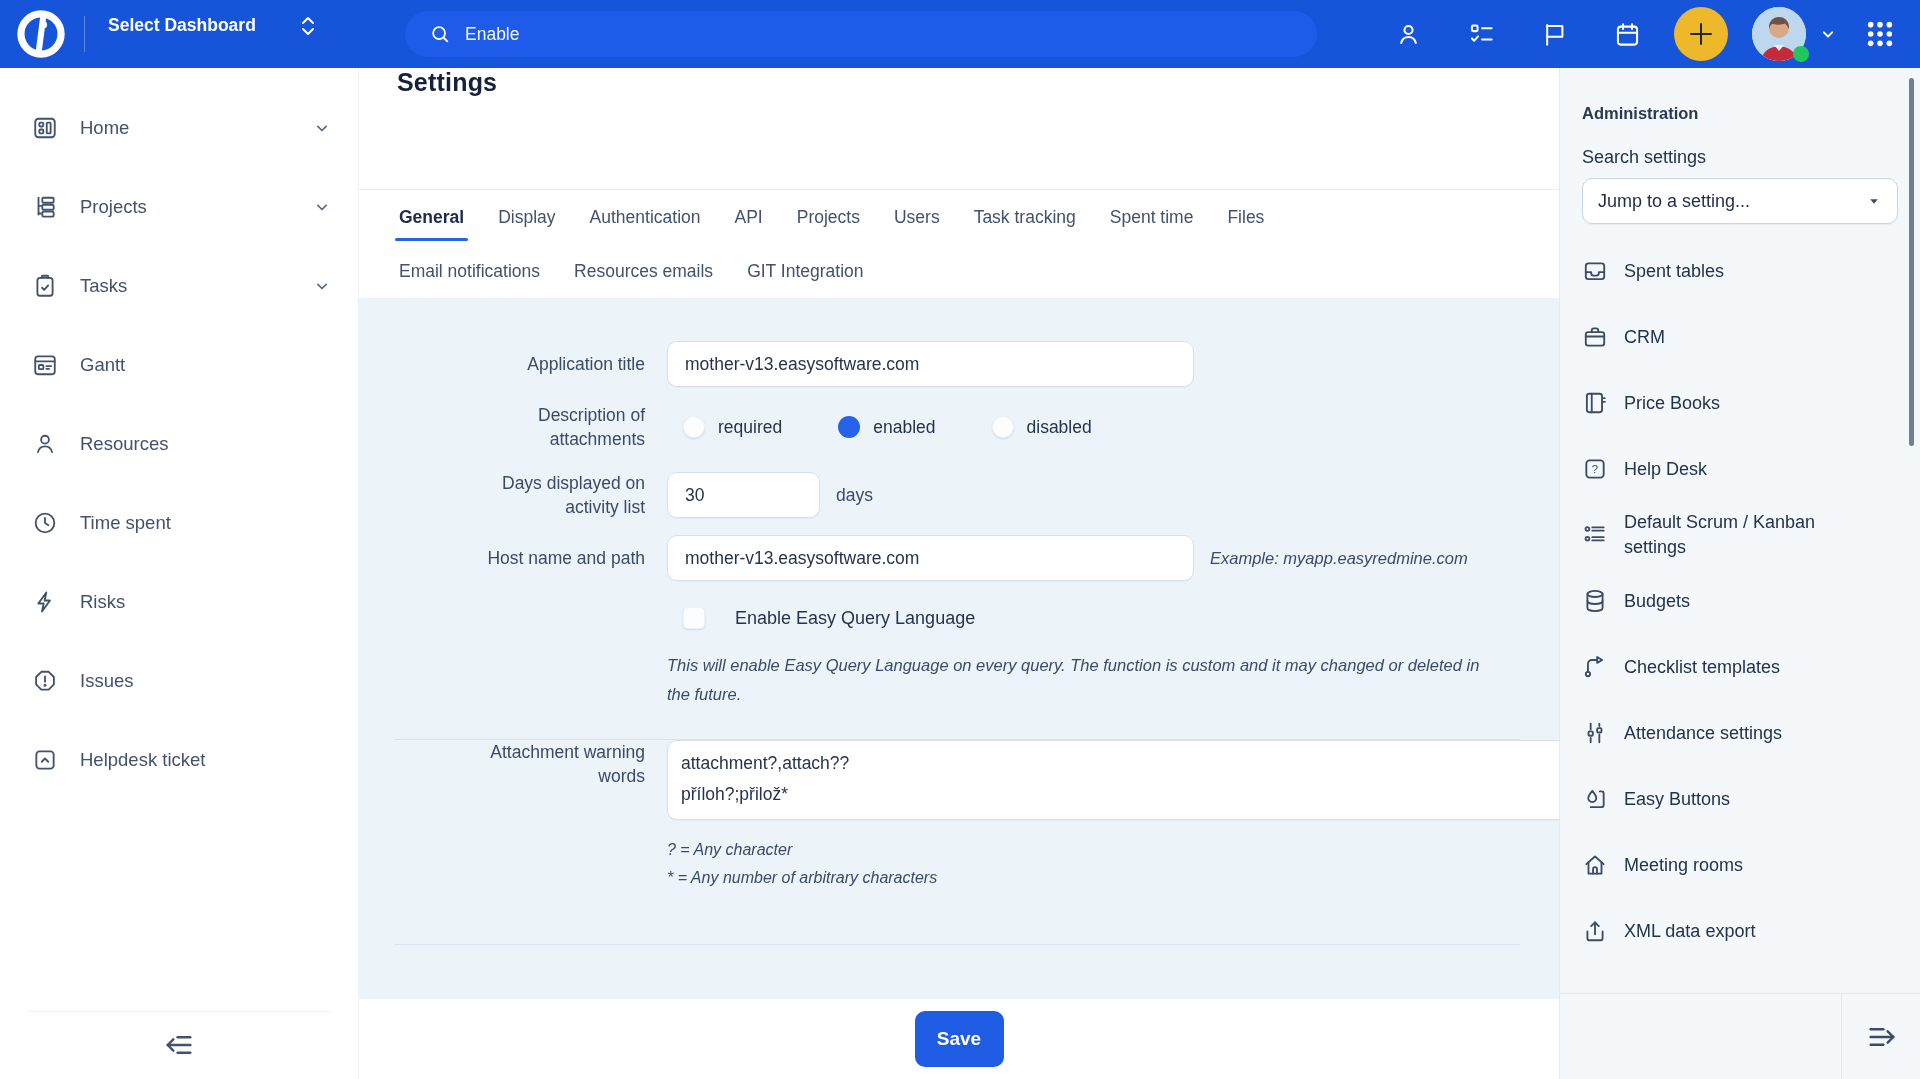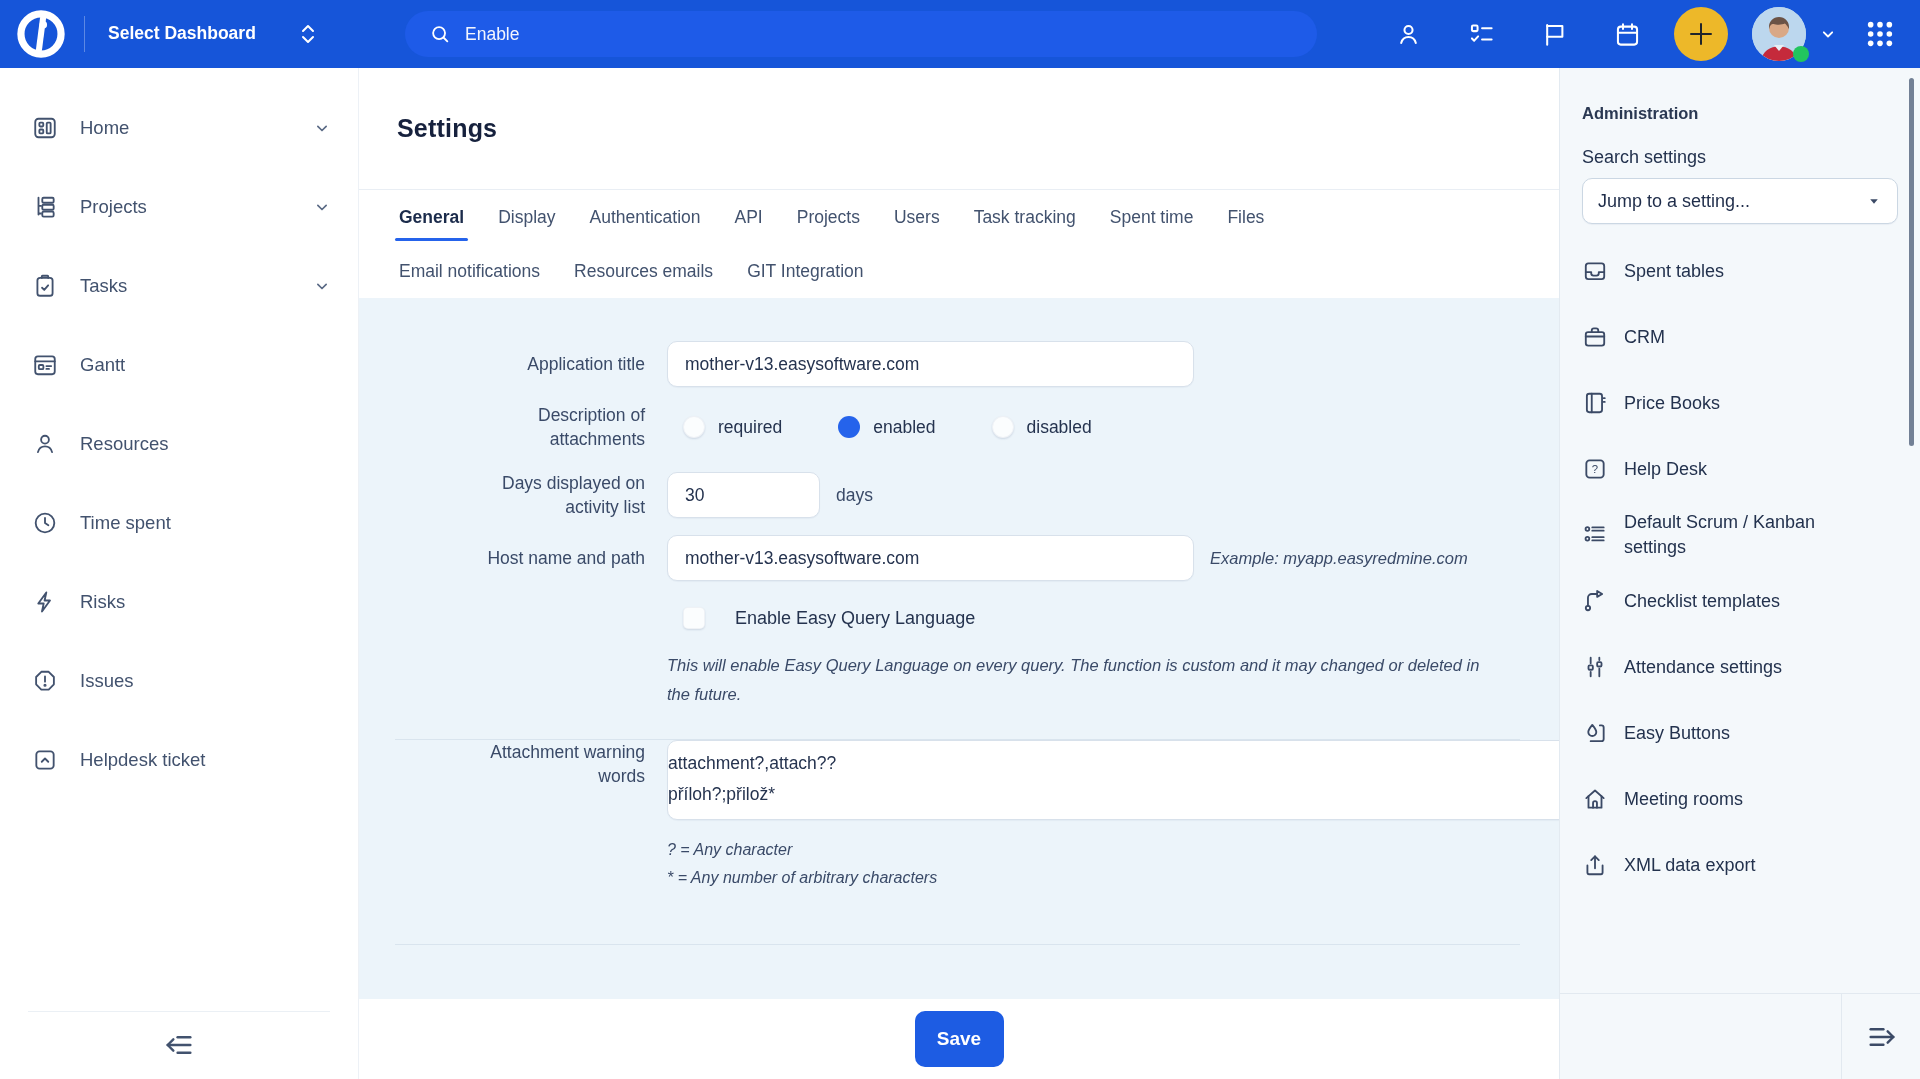--- a/index.html
+++ b/index.html
@@ -4,21 +4,21 @@
 <style>
   * { margin:0; padding:0; box-sizing:border-box; }
   html,body { width:1920px; height:1079px; overflow:hidden; }
   body { font-family:"Liberation Sans","DejaVu Sans",sans-serif; background:#fff; color:#26344f; }
   svg { display:block; }
 
   
   .topbar { position:relative; height:68px; background:#1655D9; display:flex; align-items:center; }
   .logo-btn { position:absolute; left:12px; top:5px; width:58px; height:58px; border-radius:50%; display:flex; align-items:center; justify-content:center; cursor:pointer; }
   .tb-sep { position:absolute; left:84px; top:16px; width:1px; height:36px; background:rgba(255,255,255,.30); }
-  .dash-select { position:absolute; left:108px; top:0; height:51px; display:flex; align-items:center; gap:42px; color:#fff; font-size:17.5px; font-weight:600; cursor:pointer;margin-top:8px; }
+  .dash-select { position:absolute; left:108px; top:0; height:51px; display:flex; align-items:center; gap:42px; color:#fff; font-size:17.5px; font-weight:600; cursor:pointer; }
   .searchbar { position:absolute; left:405px; top:11px; width:912px; height:46px; border-radius:23px; background:#1E5BE8; display:flex; align-items:center; padding:0 24px; gap:14px; color:rgba(255,255,255,.95); font-size:17.5px; cursor:text; }
   .tb-right { position:absolute; right:0; top:0; height:68px; display:flex; align-items:center; padding-right:24px; }
   .tb-icon { width:27px; height:27px; color:#fff; margin-left:46px; cursor:pointer; }
   .plus-btn { width:54px; height:54px; border-radius:50%; background:#EDB829; border:none; margin-left:33px; display:flex; align-items:center; justify-content:center; cursor:pointer; }
   .avatar-wrap { position:relative; margin-left:24px; width:54px; height:54px; cursor:pointer; }
   .avatar { width:54px; height:54px; border-radius:50%; overflow:hidden; background:#bdd6ec; }
   .status-dot { position:absolute; right:-3px; bottom:-1px; width:16px; height:16px; border-radius:50%; background:#22C55E; }
   .av-chev { width:20px; height:20px; color:#fff; margin-left:12px; cursor:pointer; }
   .grid-btn { width:32px; height:32px; color:#fff; margin-left:26px; cursor:pointer; }
 
@@ -31,21 +31,21 @@
   .sl-item { height:79px; display:flex; align-items:center; padding:0 26px 0 32px; cursor:pointer; color:#42526E; }
   .sl-item .ic { width:26px; height:26px; flex:none; }
   .sl-item .lbl { margin-left:22px; font-size:18.5px; font-weight:500; color:#42526E; }
   .sl-item .chev { margin-left:auto; width:20px; height:20px; color:#5A6A85; }
   .sl-footer { margin-top:auto; height:68px; position:relative; display:flex; align-items:center; justify-content:center; }
   .sl-footer::before { content:""; position:absolute; top:0; left:28px; right:28px; height:1px; background:#EBF0F5; }
   .collapse-btn { width:34px; height:34px; color:#42526E; cursor:pointer; }
 
   
   .main { flex:1; display:flex; flex-direction:column; background:#fff; min-width:0; }
-  .page-head { height:122px; display:flex; align-items:center; padding-left:38px; border-bottom:1px solid #E9EEF4; }
+  .page-head { height:122px; display:flex; align-items:flex-start; padding-left:38px; border-bottom:1px solid #E9EEF4; }
   .page-title { font-size:25px; font-weight:700; color:#16213D; letter-spacing:.2px; }
   .tabs { padding:0 38px; }
   .tab-row { display:flex; height:54px; align-items:center; }
   .tab { position:relative; height:54px; display:flex; align-items:center; margin-right:30px; font-size:17.5px; font-weight:500; color:#42526E; cursor:pointer; white-space:nowrap; padding:0 2px; }
   .tab.active { color:#1B2B4B; font-weight:600; }
   .tab.active::after { content:""; position:absolute; left:-2px; right:-2px; bottom:3px; height:3.5px; border-radius:2px; background:#2563EB; }
 
   .form-area { flex:1; background:#ECF4FA; padding-top:43px; overflow:hidden; }
   .frow { display:flex; align-items:center; margin-bottom:16px; }
   .frow.top { align-items:flex-start; }
@@ -58,21 +58,21 @@
   .radio-row { padding-left:16px; gap:56px; }
   .radio-opt { display:flex; align-items:center; gap:13px; cursor:pointer; }
   .radio { width:22px; height:22px; border-radius:50%; background:#FBFDFE; box-shadow:0 1px 2px rgba(20,45,90,.14), inset 0 0 0 1px rgba(20,45,90,.05); }
   .radio.checked { background:#2563EB; box-shadow:none; }
   .radio-lbl { font-size:17.5px; color:#25334F; }
   .checkbox { width:22px; height:22px; border-radius:5px; background:#FBFDFE; box-shadow:0 1px 2px rgba(20,45,90,.14), inset 0 0 0 1px rgba(20,45,90,.05); flex:none; cursor:pointer; }
   .cb-lbl { margin-left:30px; font-size:18px; color:#25334F; cursor:pointer; }
   .note { margin:22px 0 0 308px; width:834px; font-size:16.5px; font-style:italic; color:#36466488; color:#3A4A68; line-height:29px; }
   .hr { height:1px; background:#D9E4EE; margin:30px 39px 0 36px; }
   .warn-block { }
-  .textarea { background:#fff; border:1px solid #D8E1EB; border-radius:10px; width:1028px; min-height:74px; padding:7px 0 9px; font-size:17.5px; color:#25334F; line-height:31px; white-space:pre-line; box-shadow:0 1px 1px rgba(23,49,94,.04); }
+  .textarea { background:#fff; border:1px solid #D8E1EB; border-radius:10px; width:1028px; min-height:74px; padding:7px 13px 9px; font-size:17.5px; color:#25334F; line-height:31px; white-space:pre-line; box-shadow:0 1px 1px rgba(23,49,94,.04); }
   .notes-sm { margin:16px 0 0 308px; font-size:16px; font-style:italic; color:#3A4A68; line-height:28px; }
   .hr.last { margin-top:52px; }
   .main-footer { height:80px; background:#fff; display:flex; justify-content:center; }
   .save-btn { margin-top:12px; width:89px; height:56px; border:none; border-radius:10px; background:#1D5CE3; color:#fff; font-size:19px; font-weight:700; font-family:inherit; cursor:pointer; }
 
   
   .sidebar-right { width:361px; background:#F4F8FB; border-left:1px solid #E3EAF1; display:flex; flex-direction:column; position:relative; }
   .sr-title { margin:36px 22px 0; font-size:16.5px; font-weight:700; color:#2A3852; }
   .sr-search-lbl { margin:24px 22px 0; font-size:18px; color:#23324E; }
   .sr-select { margin:10px 22px 0; height:46px; background:#fff; border:1px solid #CBD7E3; border-radius:10px; display:flex; align-items:center; justify-content:space-between; padding:0 14px 0 15px; font-size:18px; color:#1F2D4A; cursor:pointer; box-shadow:0 1px 1px rgba(23,49,94,.05); }
@@ -404,20 +404,28 @@
       <div class="sr-item">
         <svg class="ic" viewBox="0 0 24 24" fill="none" stroke="currentColor" stroke-width="1.7" stroke-linecap="round">
           <circle cx="5" cy="6.5" r="1.7"></circle>
             <path d="M9.5 5h10.5M9.5 8h10.5"></path>
             <circle cx="5" cy="15.5" r="1.7"></circle>
             <path d="M9.5 14h10.5M9.5 17h10.5"></path>
         </svg>
         <span class="lbl wrap">Default Scrum / Kanban settings</span>
       </div>
       <div class="sr-item">
+        <svg class="ic" viewBox="0 0 24 24" fill="none" stroke="currentColor" stroke-width="1.7" stroke-linecap="round">
+          <ellipse cx="12" cy="5.5" rx="7" ry="2.8"></ellipse>
+            <path d="M5 5.5v6.5c0 1.55 3.1 2.8 7 2.8s7-1.25 7-2.8V5.5"></path>
+            <path d="M5 12v6.5c0 1.55 3.1 2.8 7 2.8s7-1.25 7-2.8V12"></path>
+        </svg>
+        <span class="lbl">Budgets</span>
+      </div>
+      <div class="sr-item">
         <svg class="ic" viewBox="0 0 24 24" fill="none" stroke="currentColor" stroke-width="1.7" stroke-linecap="round" stroke-linejoin="round">
           <circle cx="5.5" cy="18.5" r="2"></circle>
             <path d="M5.5 16.5V9a3.5 3.5 0 0 1 3.5-3.5h5"></path>
             <path d="M14 2.8l4.6 2.7L14 8.2V2.8z"></path>
         </svg>
         <span class="lbl">Checklist templates</span>
       </div>
       <div class="sr-item">
         <svg class="ic" viewBox="0 0 24 24" fill="none" stroke="currentColor" stroke-width="1.7" stroke-linecap="round" stroke-linejoin="round">
           <path d="M8 3.5v5"></path>

